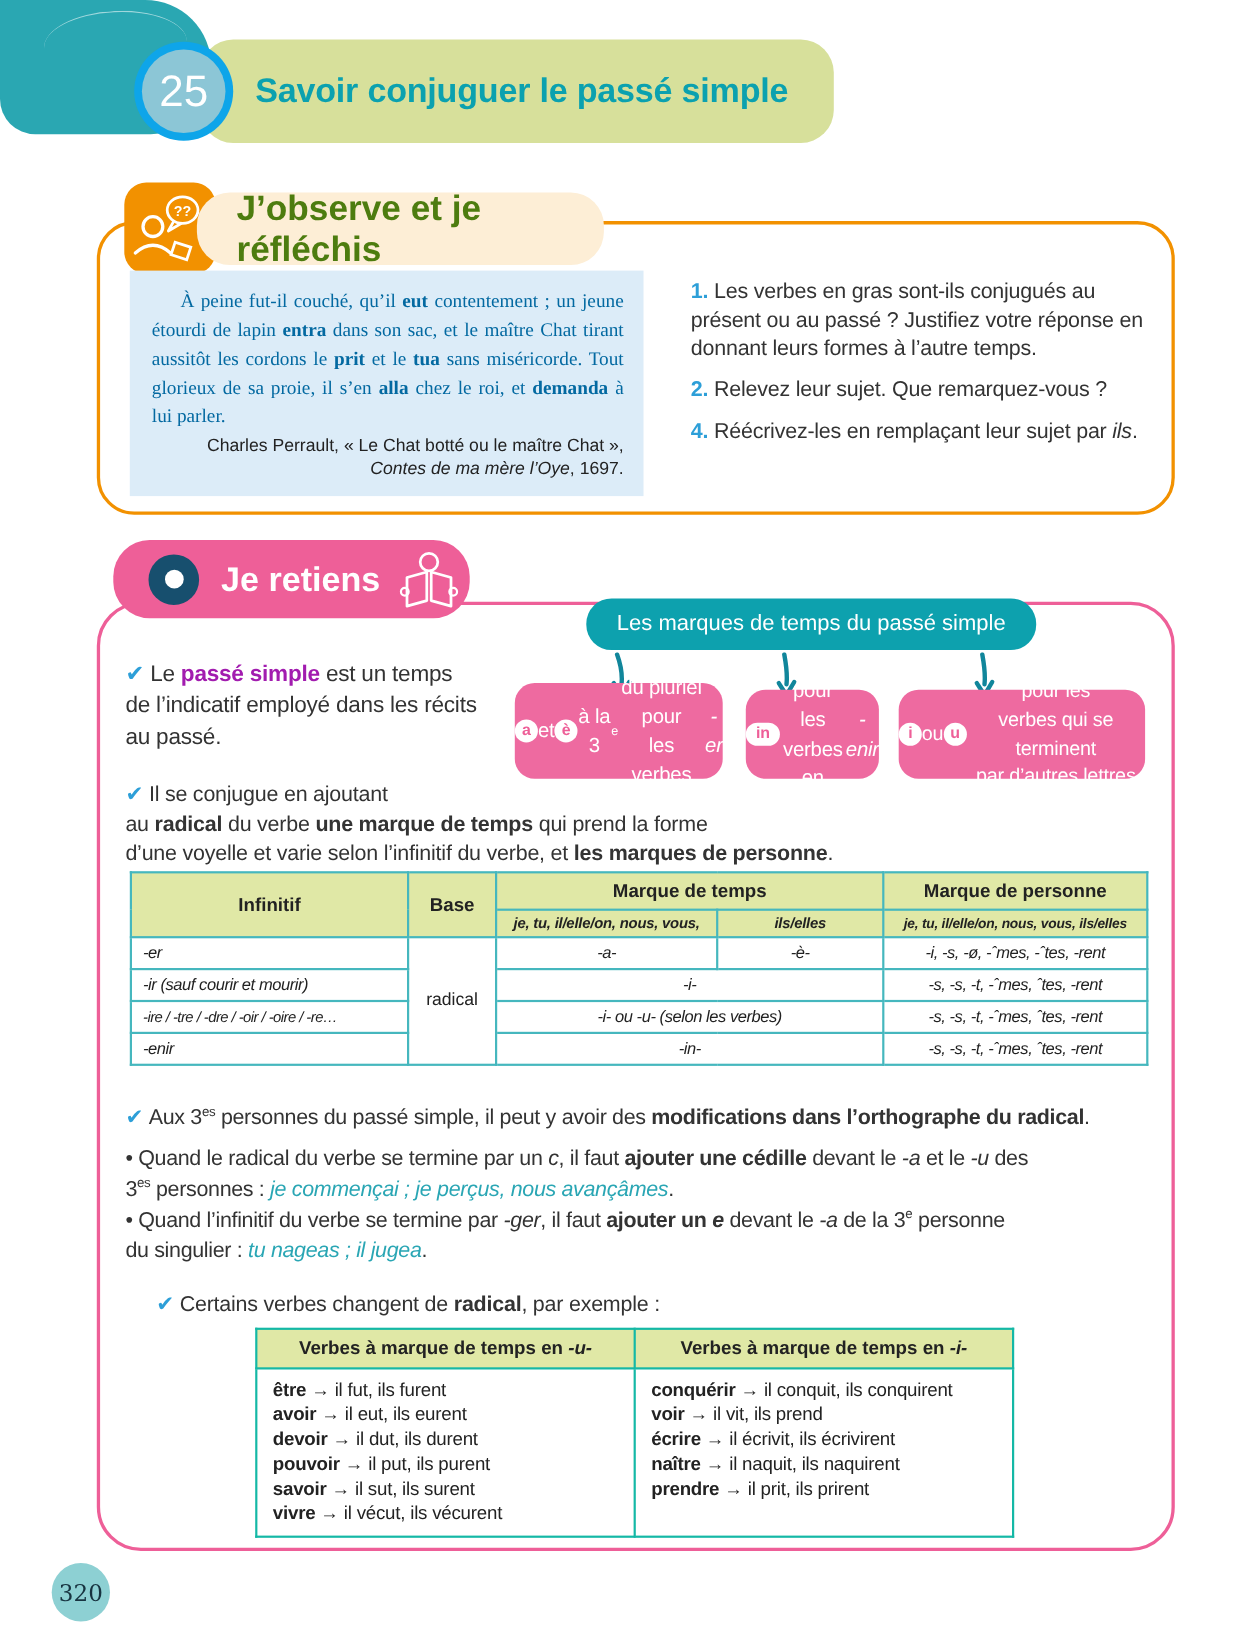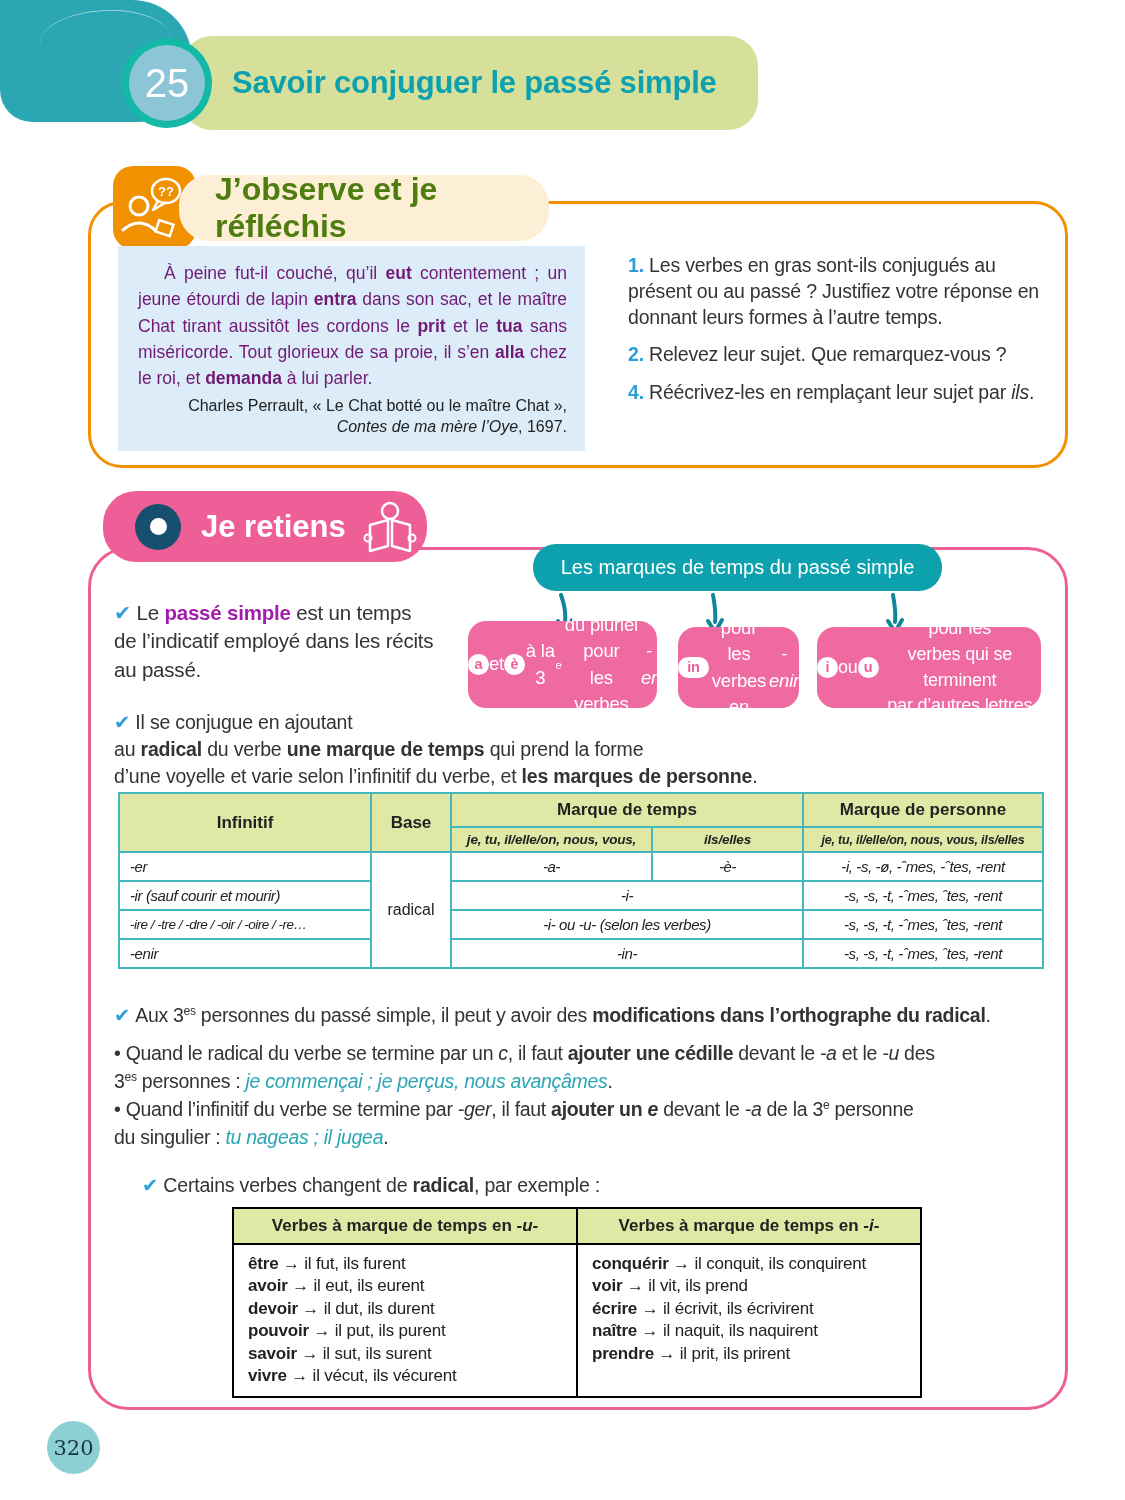--- a/index.html
+++ b/index.html
@@ -7,37 +7,37 @@
         font-family:"Liberation Sans","DejaVu Sans",sans-serif;color:#3a3a3a;}
 
   
   .blob{position:absolute;left:0;top:0;width:192px;height:122px;background:#2aa7b2;
         border-radius:0 60px 55px 32px;}
   .blob-line{position:absolute;left:40px;top:10px;width:130px;height:60px;
         border-top:1.5px solid rgba(255,255,255,.55);border-radius:50%;transform:rotate(-3deg);}
   .title-banner{position:absolute;left:182px;top:36px;width:576px;height:94px;background:#d7e09b;
         border-radius:30px;display:flex;align-items:center;}
   .title-banner span{padding-left:50px;color:#0ba1af;font-size:31px;font-weight:bold;letter-spacing:-.2px;}
-  .chapter-badge{position:absolute;left:122px;top:38px;width:90px;height:90px;background:#14b8a6;
+  .chapter-badge{position:absolute;left:122px;top:38px;width:90px;height:90px;background:#0ea5e9;
         border-radius:50%;display:flex;align-items:center;justify-content:center;}
   .chapter-badge-inner{width:76px;height:76px;border-radius:50%;background:#8cc6d6;display:flex;
         align-items:center;justify-content:center;color:#fff;font-size:40px;font-weight:400;}
 
   
   .obs-border{position:absolute;left:88px;top:201px;width:974px;height:261px;
         border:3px solid #f29100;border-radius:34px;background:#fff;}
   .obs-icon{position:absolute;left:113px;top:166px;width:83px;height:83px;background:#f29100;
         border-radius:20px;}
   .obs-banner{position:absolute;left:179px;top:175px;width:370px;height:66px;background:#fdeed6;
         border-radius:30px;display:flex;align-items:center;justify-content:center;}
   .obs-banner span{color:#4d7c0f;font-size:32px;font-weight:bold;padding-left:36px;}
   .quote-box{position:absolute;left:118px;top:246px;width:467px;height:205px;background:#dcecf8;
         box-sizing:border-box;padding:14px 18px 10px 20px;}
-  .quote-text{margin:0;font-family:Liberation Sans, sans-serif;font-size:17.5px;
-        line-height:1.5;text-align:justify;text-indent:26px;color:#701a75;}
+  .quote-text{margin:0;font-family:Liberation Serif, serif;font-size:17.5px;
+        line-height:1.5;text-align:justify;text-indent:26px;color:#0369a1;}
   .attr{margin-top:4px;text-align:right;font-size:16px;line-height:1.32;color:#222;}
   .questions{position:absolute;left:628px;top:252px;width:418px;font-size:19.5px;line-height:1.34;
         letter-spacing:-.2px;color:#333;}
   .questions p{margin:0 0 11px 0;}
 
   
   .ret-border{position:absolute;left:88px;top:547px;width:974px;height:857px;
         border:3px solid #ee5f98;border-radius:40px;background:#fff;}
   .ret-banner{position:absolute;left:103px;top:491px;width:324px;height:71px;background:#ee5f98;
         border-radius:33px;display:flex;align-items:center;}
@@ -75,21 +75,21 @@
   .t1 th{background:#e0e8a6;color:#222;}
   .t1 .mainh{font-size:17px;font-weight:bold;padding:6px 2px;}
   .t1 .subh{font-size:13.5px;font-style:italic;font-weight:600;padding:4px 2px;letter-spacing:-.2px;}
   .t1 .subh3{font-size:12.5px;}
   .t1 td{background:#fff;font-size:15px;font-style:italic;text-align:center;padding:5px 4px;
         letter-spacing:-.4px;color:#222;}
   .t1 td.inf{text-align:left;padding-left:10px;}
   .t1 td.tight{font-size:13.5px;letter-spacing:-.5px;}
   .t1 td.base{font-style:normal;font-size:16px;letter-spacing:0;}
   .t2{position:absolute;left:232px;top:1207px;width:688px;table-layout:fixed;}
-  .t2 th,.t2 td{border:2px solid #000000;}
+  .t2 th,.t2 td{border:2px solid #14b8a6;}
   .t2 th{background:#e0e8a6;font-size:17px;font-weight:bold;padding:7px 4px;color:#222;}
   .t2 td{background:#fff;vertical-align:top;padding:8px 14px;font-size:17px;line-height:1.32;
         letter-spacing:-.2px;color:#222;}
   .t2 td div{margin:0;}
 
   .page-num{position:absolute;left:47px;top:1421px;width:53px;height:53px;border-radius:50%;
         background:#8dd0d3;display:flex;align-items:center;justify-content:center;
         color:#173340;font-size:21px;font-family:"DejaVu Serif",serif;}
 
   

